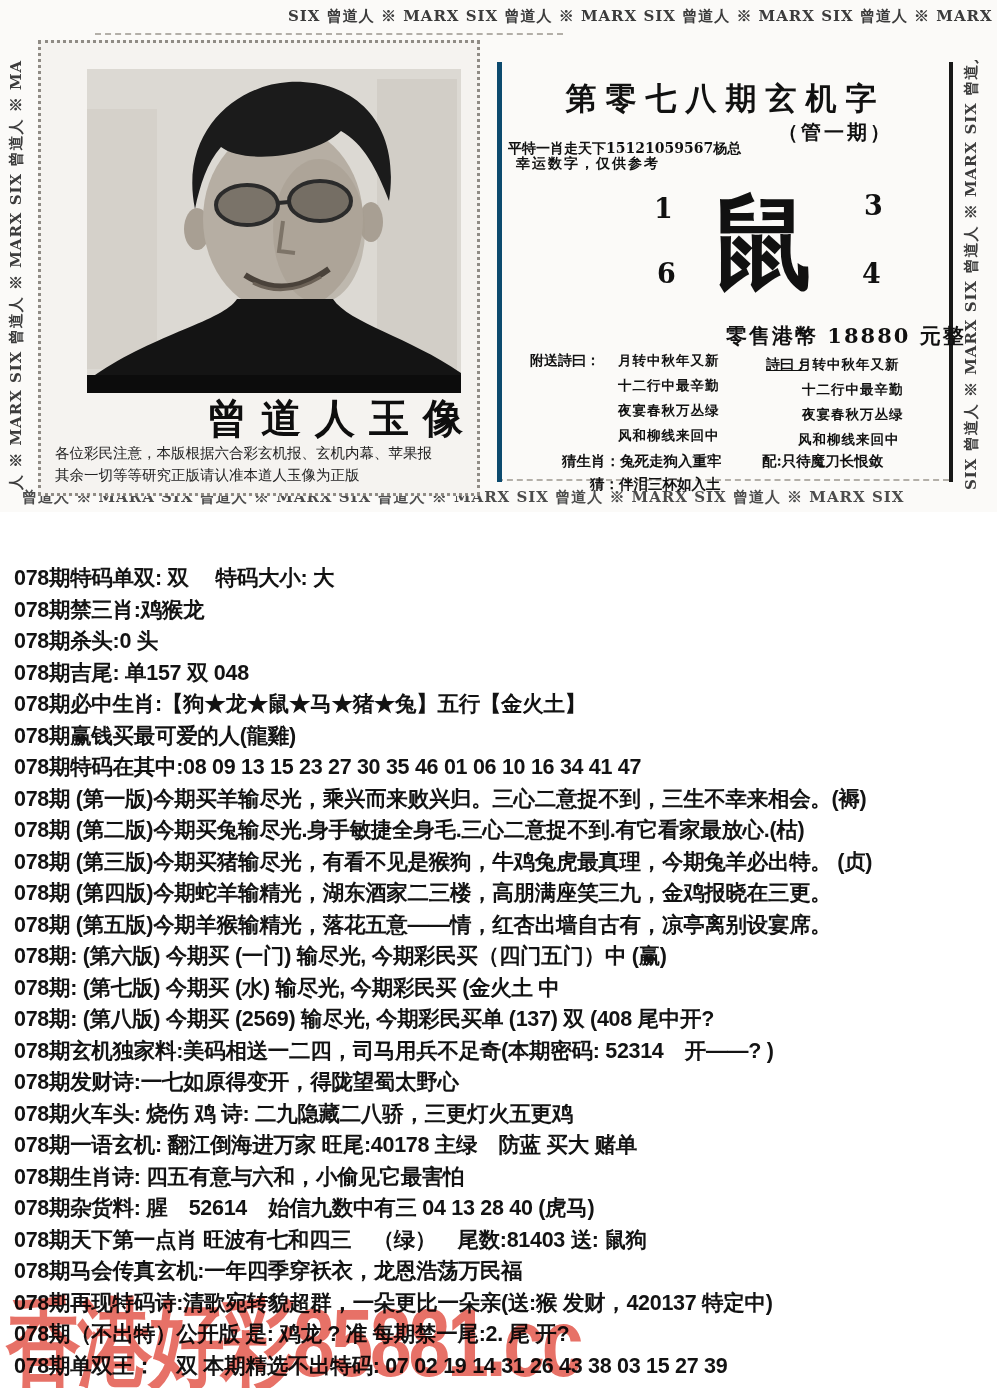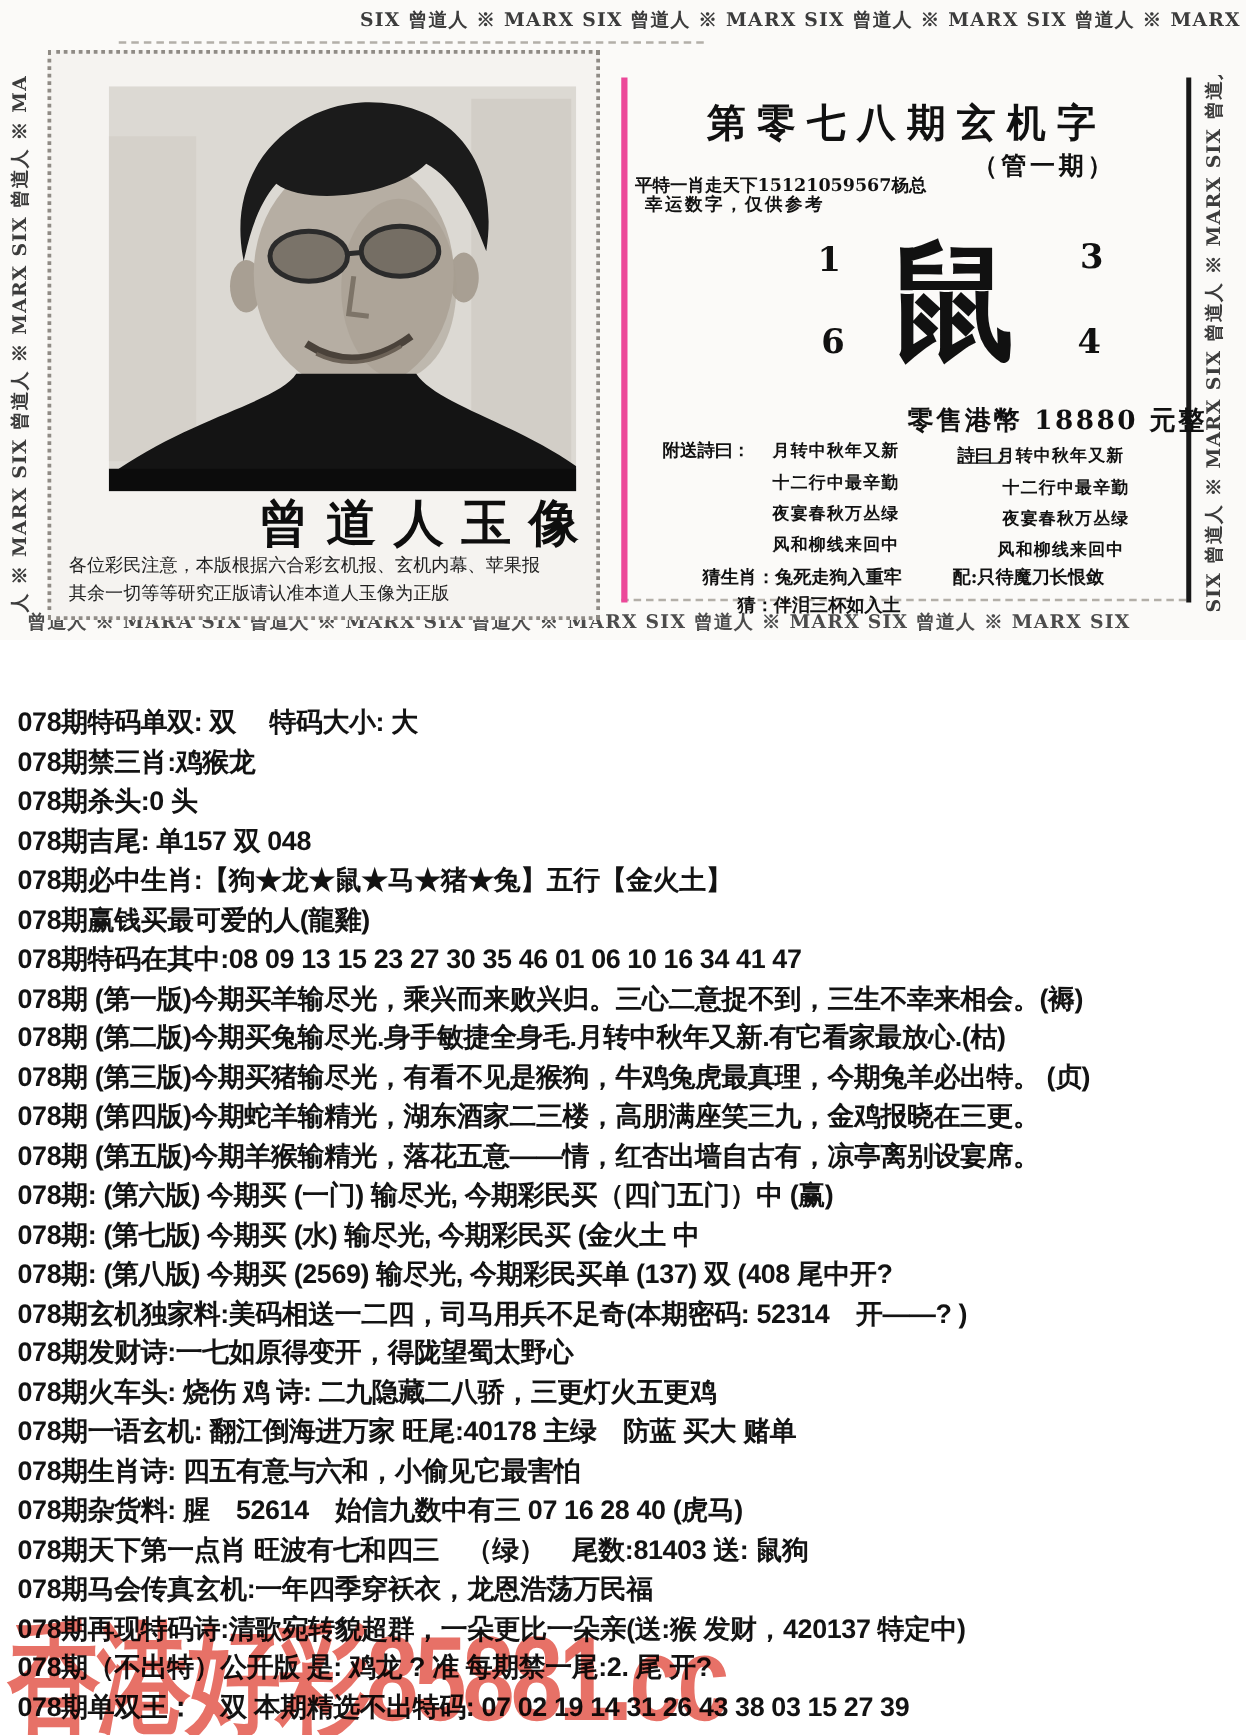--- a/index.html
+++ b/index.html
@@ -37,21 +37,21 @@
   }
   .photo-notice {
     position:absolute; left:14px; top:399px; right:8px;
     font-family:"DejaVu Serif", serif; font-weight:normal; font-size:14.5px;
     color:#222; line-height:22px; white-space:nowrap;
   }
 
   
   .mystic-panel {
     position:absolute; left:497px; top:62px; width:456px; height:420px;
-    border-left:5px solid #ec4899; border-right:4px solid #181818; box-sizing:border-box;
+    border-left:5px solid #0c4a6e; border-right:4px solid #181818; box-sizing:border-box;
   }
   .mp-abs { position:absolute; font-family:"DejaVu Serif", serif; font-weight:bold; color:#111; white-space:nowrap; }
   .mp-title    { top:16px; left:0; right:0; text-align:center; font-size:31px; letter-spacing:9px; }
   .mp-subtitle { top:57px; right:56px; font-size:20px; letter-spacing:3px; }
   .mp-contact1 { top:78px; left:6px;  font-size:14px; }
   .mp-contact2 { top:93px; left:14px; font-size:14px; letter-spacing:2px; }
   .mp-code     { top:107px; left:0; right:42px; text-align:center; font-size:25px; letter-spacing:1px; }
   .mp-zodiac   { top:124px; left:178px; width:164px; text-align:center; font-size:102px; line-height:112px; }
   .mp-corner   { font-size:27px; }
   .mp-c-tl { top:131px; left:152px; }
@@ -177,33 +177,33 @@
 
   <div class="lines">
     <div class="line">078期特码单双: 双　 特码大小: 大</div>
     <div class="line">078期禁三肖:鸡猴龙</div>
     <div class="line">078期杀头:0 头</div>
     <div class="line">078期吉尾: 单157 双 048</div>
     <div class="line">078期必中生肖:【狗★龙★鼠★马★猪★兔】五行【金火土】</div>
     <div class="line">078期赢钱买最可爱的人(龍雞)</div>
     <div class="line">078期特码在其中:08 09 13 15 23 27 30 35 46 01 06 10 16 34 41 47</div>
     <div class="line">078期 (第一版)今期买羊输尽光，乘兴而来败兴归。三心二意捉不到，三生不幸来相会。(褥)</div>
-    <div class="line">078期 (第二版)今期买兔输尽光.身手敏捷全身毛.月转中秋年又新.有它看家最放心.(枯)</div>
+    <div class="line">078期 (第二版)今期买兔输尽光.身手敏捷全身毛.三心二意捉不到.有它看家最放心.(枯)</div>
     <div class="line">078期 (第三版)今期买猪输尽光，有看不见是猴狗，牛鸡兔虎最真理，今期兔羊必出特。 (贞)</div>
     <div class="line">078期 (第四版)今期蛇羊输精光，湖东酒家二三楼，高朋满座笑三九，金鸡报晓在三更。</div>
     <div class="line">078期 (第五版)今期羊猴输精光，落花五意——情，红杏出墙自古有，凉亭离别设宴席。</div>
     <div class="line">078期: (第六版) 今期买 (一门) 输尽光, 今期彩民买（四门五门）中 (赢)</div>
     <div class="line">078期: (第七版) 今期买 (水) 输尽光, 今期彩民买 (金火土 中</div>
     <div class="line">078期: (第八版) 今期买 (2569) 输尽光, 今期彩民买单 (137) 双 (408 尾中开?</div>
     <div class="line">078期玄机独家料:美码相送一二四，司马用兵不足奇(本期密码: 52314　开——? )</div>
     <div class="line">078期发财诗:一七如原得变开，得陇望蜀太野心</div>
     <div class="line">078期火车头: 烧伤 鸡 诗: 二九隐藏二八骄，三更灯火五更鸡</div>
     <div class="line">078期一语玄机: 翻江倒海进万家 旺尾:40178 主绿　防蓝 买大 赌单</div>
     <div class="line">078期生肖诗: 四五有意与六和，小偷见它最害怕</div>
-    <div class="line">078期杂货料: 腥　52614　始信九数中有三 07 16 28 40 (虎马)</div>
+    <div class="line">078期杂货料: 腥　52614　始信九数中有三 04 13 28 40 (虎马)</div>
     <div class="line">078期天下第一点肖 旺波有七和四三　（绿）　尾数:81403 送: 鼠狗</div>
     <div class="line">078期马会传真玄机:一年四季穿袄衣，龙恩浩荡万民福</div>
     <div class="line">078期再现特码诗:清歌宛转貌超群，一朵更比一朵亲(送:猴 发财，420137 特定中)</div>
     <div class="line">078期（不出特）公开版 是: 鸡龙 ? 准 每期禁一尾:2. 尾 开?</div>
     <div class="line">078期单双王：　双 本期精选不出特码: 07 02 19 14 31 26 43 38 03 15 27 39</div>
   </div>
 
   <div class="watermark" style="color: rgb(224, 73, 60);">香港好彩85881.cc</div>
 
 </div>

